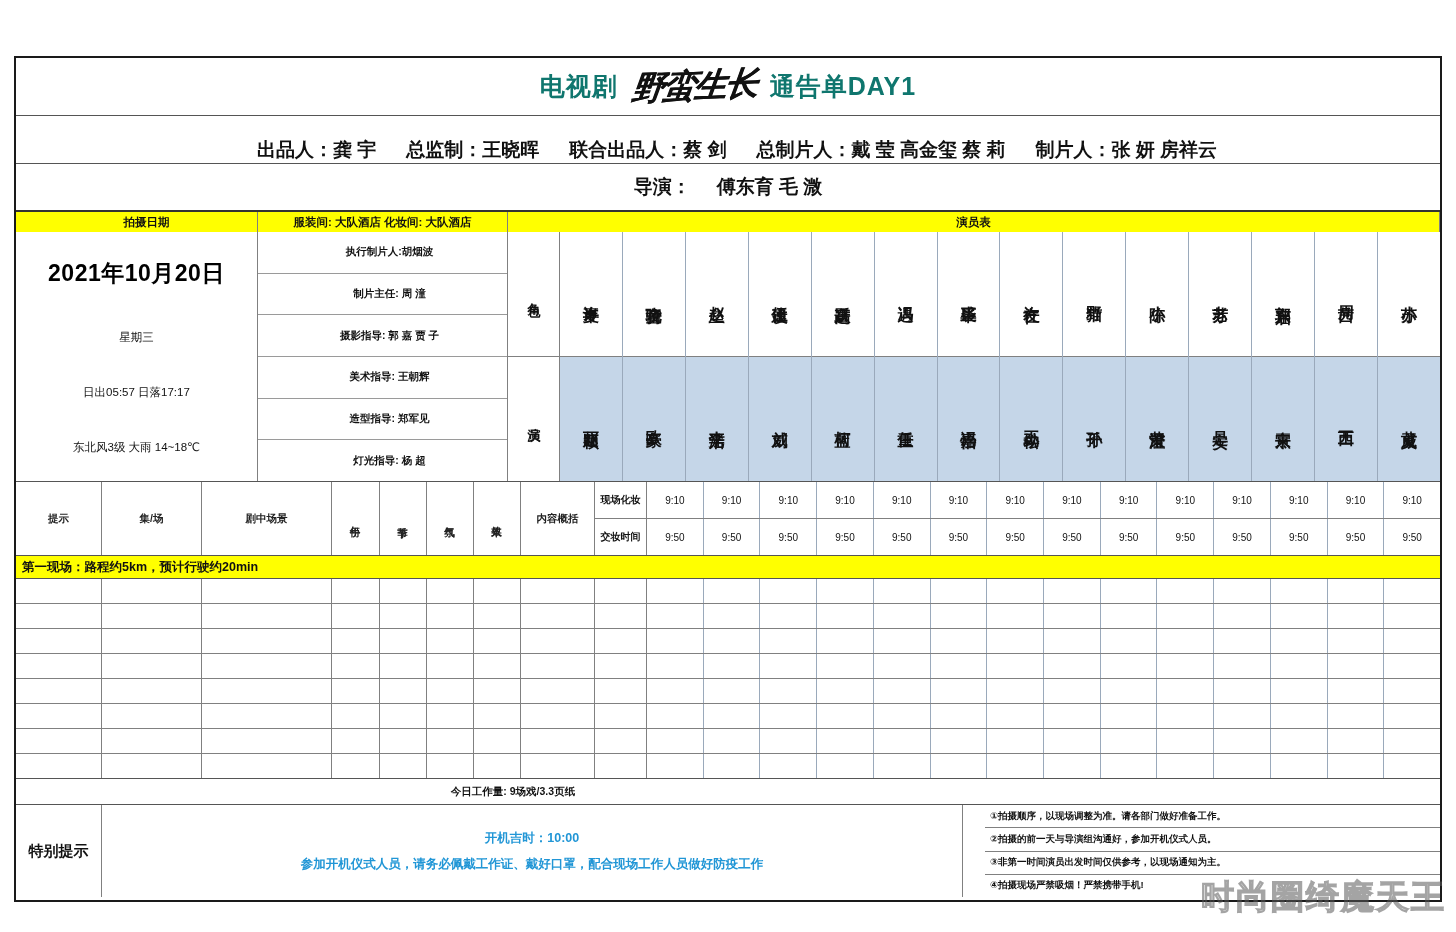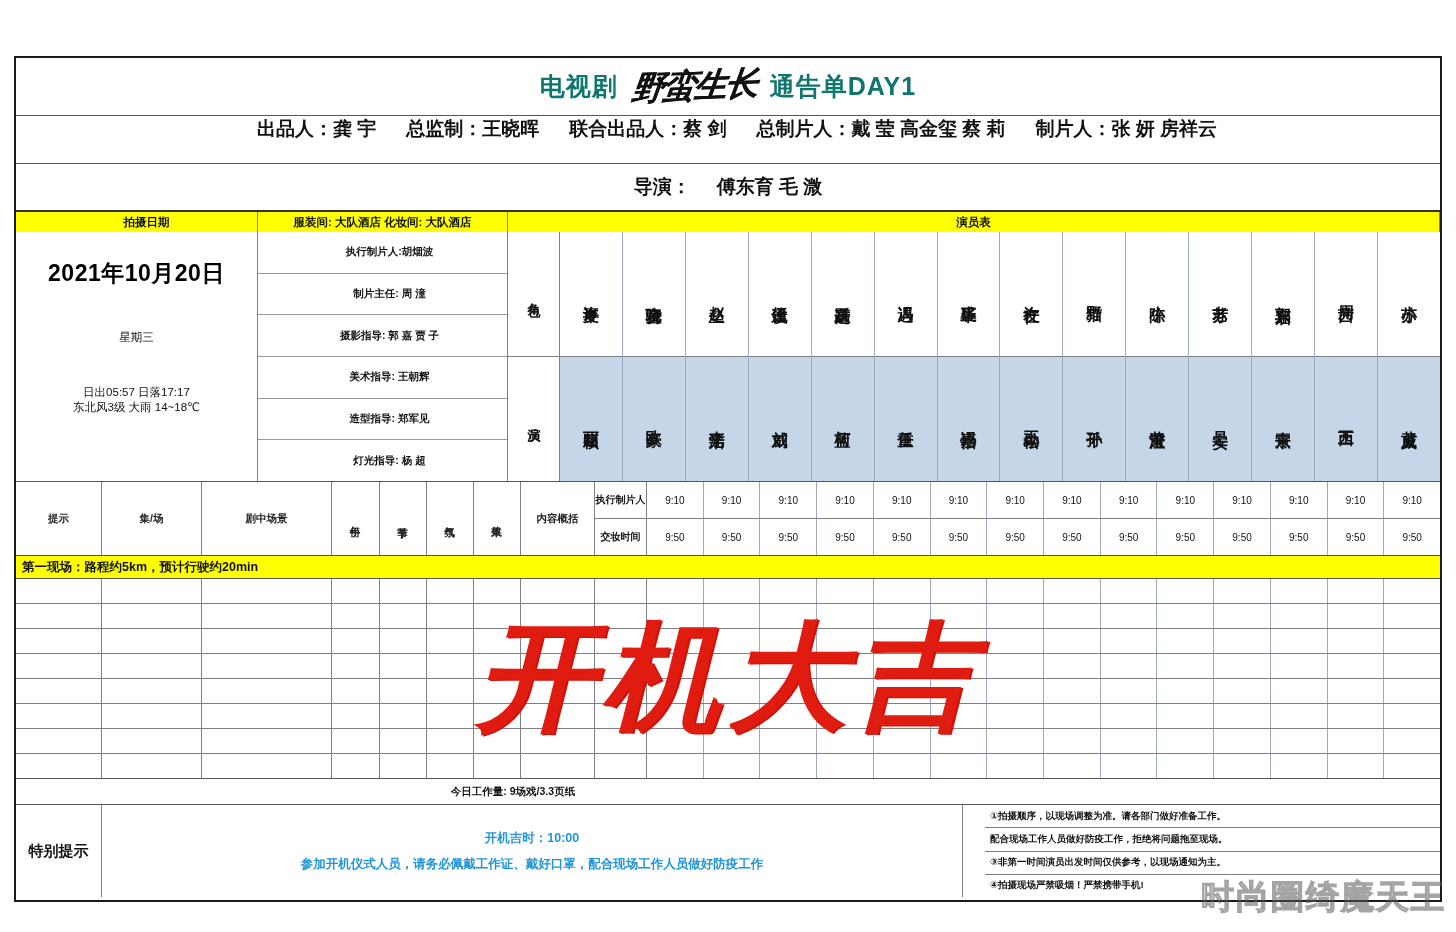--- a/index.html
+++ b/index.html
@@ -34,21 +34,21 @@
     color: #111;
     transform: skewX(-9deg) rotate(-2.5deg);
     letter-spacing: -2px;
     text-shadow: 0.5px 0 0 #111;
   }
 
   
   #credits-row1 {
     height: 48px;
     border-bottom: 1px solid #555;
-    display: flex; align-items: flex-start; justify-content: center;
+    display: flex; align-items: flex-end; justify-content: center;
     padding-left: 18px;
   }
   #credits-row1 .credit {
     font-size: 19px; font-weight: bold; color: #111;
     white-space: nowrap;
   }
   #credits-row1 .credit + .credit { margin-left: 30px; }
 
   #credits-row2 {
     height: 48px;
@@ -78,21 +78,21 @@
   #date-col {
     width: 242px;
     border-right: 1px solid #808080;
     display: flex; flex-direction: column;
     align-items: center;
     padding-top: 26px;
   }
   #date-main { font-size: 23px; font-weight: bold; color: #000; letter-spacing: 0.5px; }
   #date-week { font-size: 11.5px; color: #111; margin-top: 41px; }
   #date-sun  { font-size: 11.5px; color: #111; margin-top: 40px; }
-  #date-wx   { font-size: 11.5px; color: #111; }
+  #date-wx   { font-size: 11.5px; color: #111; margin-top: 40px; }
 
   #crew-col { width: 250px; border-right: 1px solid #808080; }
   .crew-cell {
     height: 41.66px;
     border-bottom: 1px solid #9a9a9a;
     display: flex; align-items: center; justify-content: center;
     font-size: 10.5px; font-weight: bold; color: #111;
     padding-left: 14px;
   }
   .crew-cell:last-child { border-bottom: none; }
@@ -344,21 +344,21 @@
     <div class="sh" style="width:86px">提示</div>
     <div class="sh" style="width:100px">集/场</div>
     <div class="sh" style="width:130px">剧中场景</div>
     <div class="sh vert" style="width:48px">年份</div>
     <div class="sh vert" style="width:47px">季节</div>
     <div class="sh vert" style="width:47px">气氛</div>
     <div class="sh vert" style="width:47px">效果</div>
     <div class="sh" style="width:74px">内容概括</div>
     <div id="makeup-block">
       <div class="mk-row top">
-        <div class="mk-lab">执行制片人</div>
+        <div class="mk-lab">现场化妆</div>
         <div class="mk-cells" id="makeup-cells">
             <div class="mk-cell">9:10</div>
             <div class="mk-cell">9:10</div>
             <div class="mk-cell">9:10</div>
             <div class="mk-cell">9:10</div>
             <div class="mk-cell">9:10</div>
             <div class="mk-cell">9:10</div>
             <div class="mk-cell">9:10</div>
             <div class="mk-cell">9:10</div>
             <div class="mk-cell">9:10</div>
@@ -605,34 +605,33 @@
             <div class="gc sub" style="flex: 1 1 0%;"></div>
             <div class="gc sub" style="flex: 1 1 0%;"></div>
             <div class="gc sub" style="flex: 1 1 0%;"></div>
             <div class="gc sub" style="flex: 1 1 0%;"></div>
             <div class="gc sub" style="flex: 1 1 0%;"></div>
             <div class="gc sub" style="flex: 1 1 0%;"></div>
             <div class="gc sub" style="flex: 1 1 0%;"></div>
           </div>
         </div>
       </div>
-    <div id="stamp">开机大吉</div>
   </div>
 
   <div id="workload">今日工作量: 9场戏/3.3页纸</div>
 
   <div id="footer">
     <div id="ft-label">特别提示</div>
     <div id="ft-notice">
       <div class="nline">开机吉时：10:00</div>
       <div class="nline">参加开机仪式人员，请务必佩戴工作证、戴好口罩，配合现场工作人员做好防疫工作</div>
     </div>
     <div id="ft-rules">
       <div class="rule">①拍摄顺序，以现场调整为准。请各部门做好准备工作。</div>
-      <div class="rule">配合现场工作人员做好防疫工作，拒绝将问题拖至现场。</div>
+      <div class="rule">②拍摄的前一天与导演组沟通好，参加开机仪式人员。</div>
       <div class="rule">③非第一时间演员出发时间仅供参考，以现场通知为主。</div>
       <div class="rule">④拍摄现场严禁吸烟！严禁携带手机!</div>
     </div>
   </div>
 
 </div>
 
 <div id="watermark">时尚圈绮魔天王</div>
 
 </body></html>

